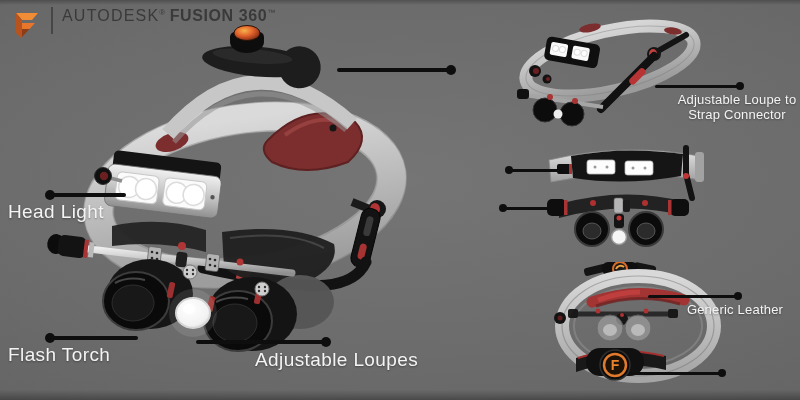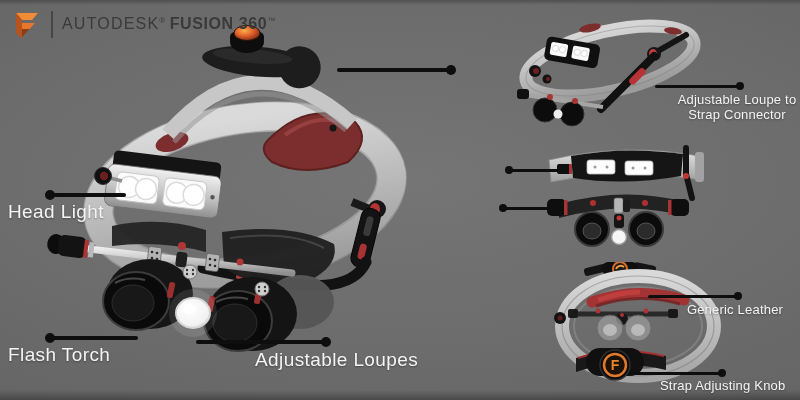--- a/index.html
+++ b/index.html
@@ -13,21 +13,21 @@
   
   .line{position:absolute;background:#0e0e0e;height:4px;border-radius:2px;}
   .dot{position:absolute;background:#0e0e0e;width:10px;height:10px;border-radius:50%;}
   .small .line{height:3px;}
   .small .dot{width:8px;height:8px;}
   .lbl{position:absolute;color:#f4f4f4;font-size:19px;letter-spacing:.4px;white-space:nowrap;
        text-shadow:0 1px 2px rgba(0,0,0,.35);}
   .small .lbl{font-size:13px;letter-spacing:.2px;}
   .lbl.center{text-align:center;white-space:normal;line-height:1.18;}
   
-  .logo{position:absolute;left:8px;top:7px;display:flex;align-items:center;gap:9px;}
+  .logo{position:absolute;left:8px;top:7px;display:flex;gap:9px;}
   .logo-sep{width:2px;height:27px;background:#464646;}
   .logo-text{color:#3a3a3a;font-size:16px;white-space:nowrap;}
   .logo-brand{font-weight:400;letter-spacing:1.2px;}
   .logo-product{font-weight:700;letter-spacing:.6px;}
   .logo-text sup{font-size:8px;}
   .top-vignette{position:absolute;left:0;top:0;width:800px;height:5px;
        background:linear-gradient(rgba(0,0,0,.25),transparent);}
   .bottom-vignette{position:absolute;left:0;bottom:0;width:800px;height:10px;
        background:linear-gradient(transparent,rgba(0,0,0,.3));}
 </style>
@@ -393,18 +393,17 @@
     <span class="line" style="left:648px;top:295px;width:90px"></span>
     <span class="dot" style="left:734px;top:292px"></span>
     <div class="lbl center" style="left:674px;top:302px;width:122px">
       <span style="display:block">Generic Leather</span>
     </div>
   </div>
 
   <div class="layer small">
     <span class="line" style="left:630px;top:372px;width:92px"></span>
     <span class="dot" style="left:718px;top:369px"></span>
-    <div class="lbl" style="left:660px;top:378px">Strap Adjusting Knob</div>
   </div>
 
   <div class="top-vignette"></div>
   <div class="bottom-vignette"></div>
 </div>
 
 </body></html>

